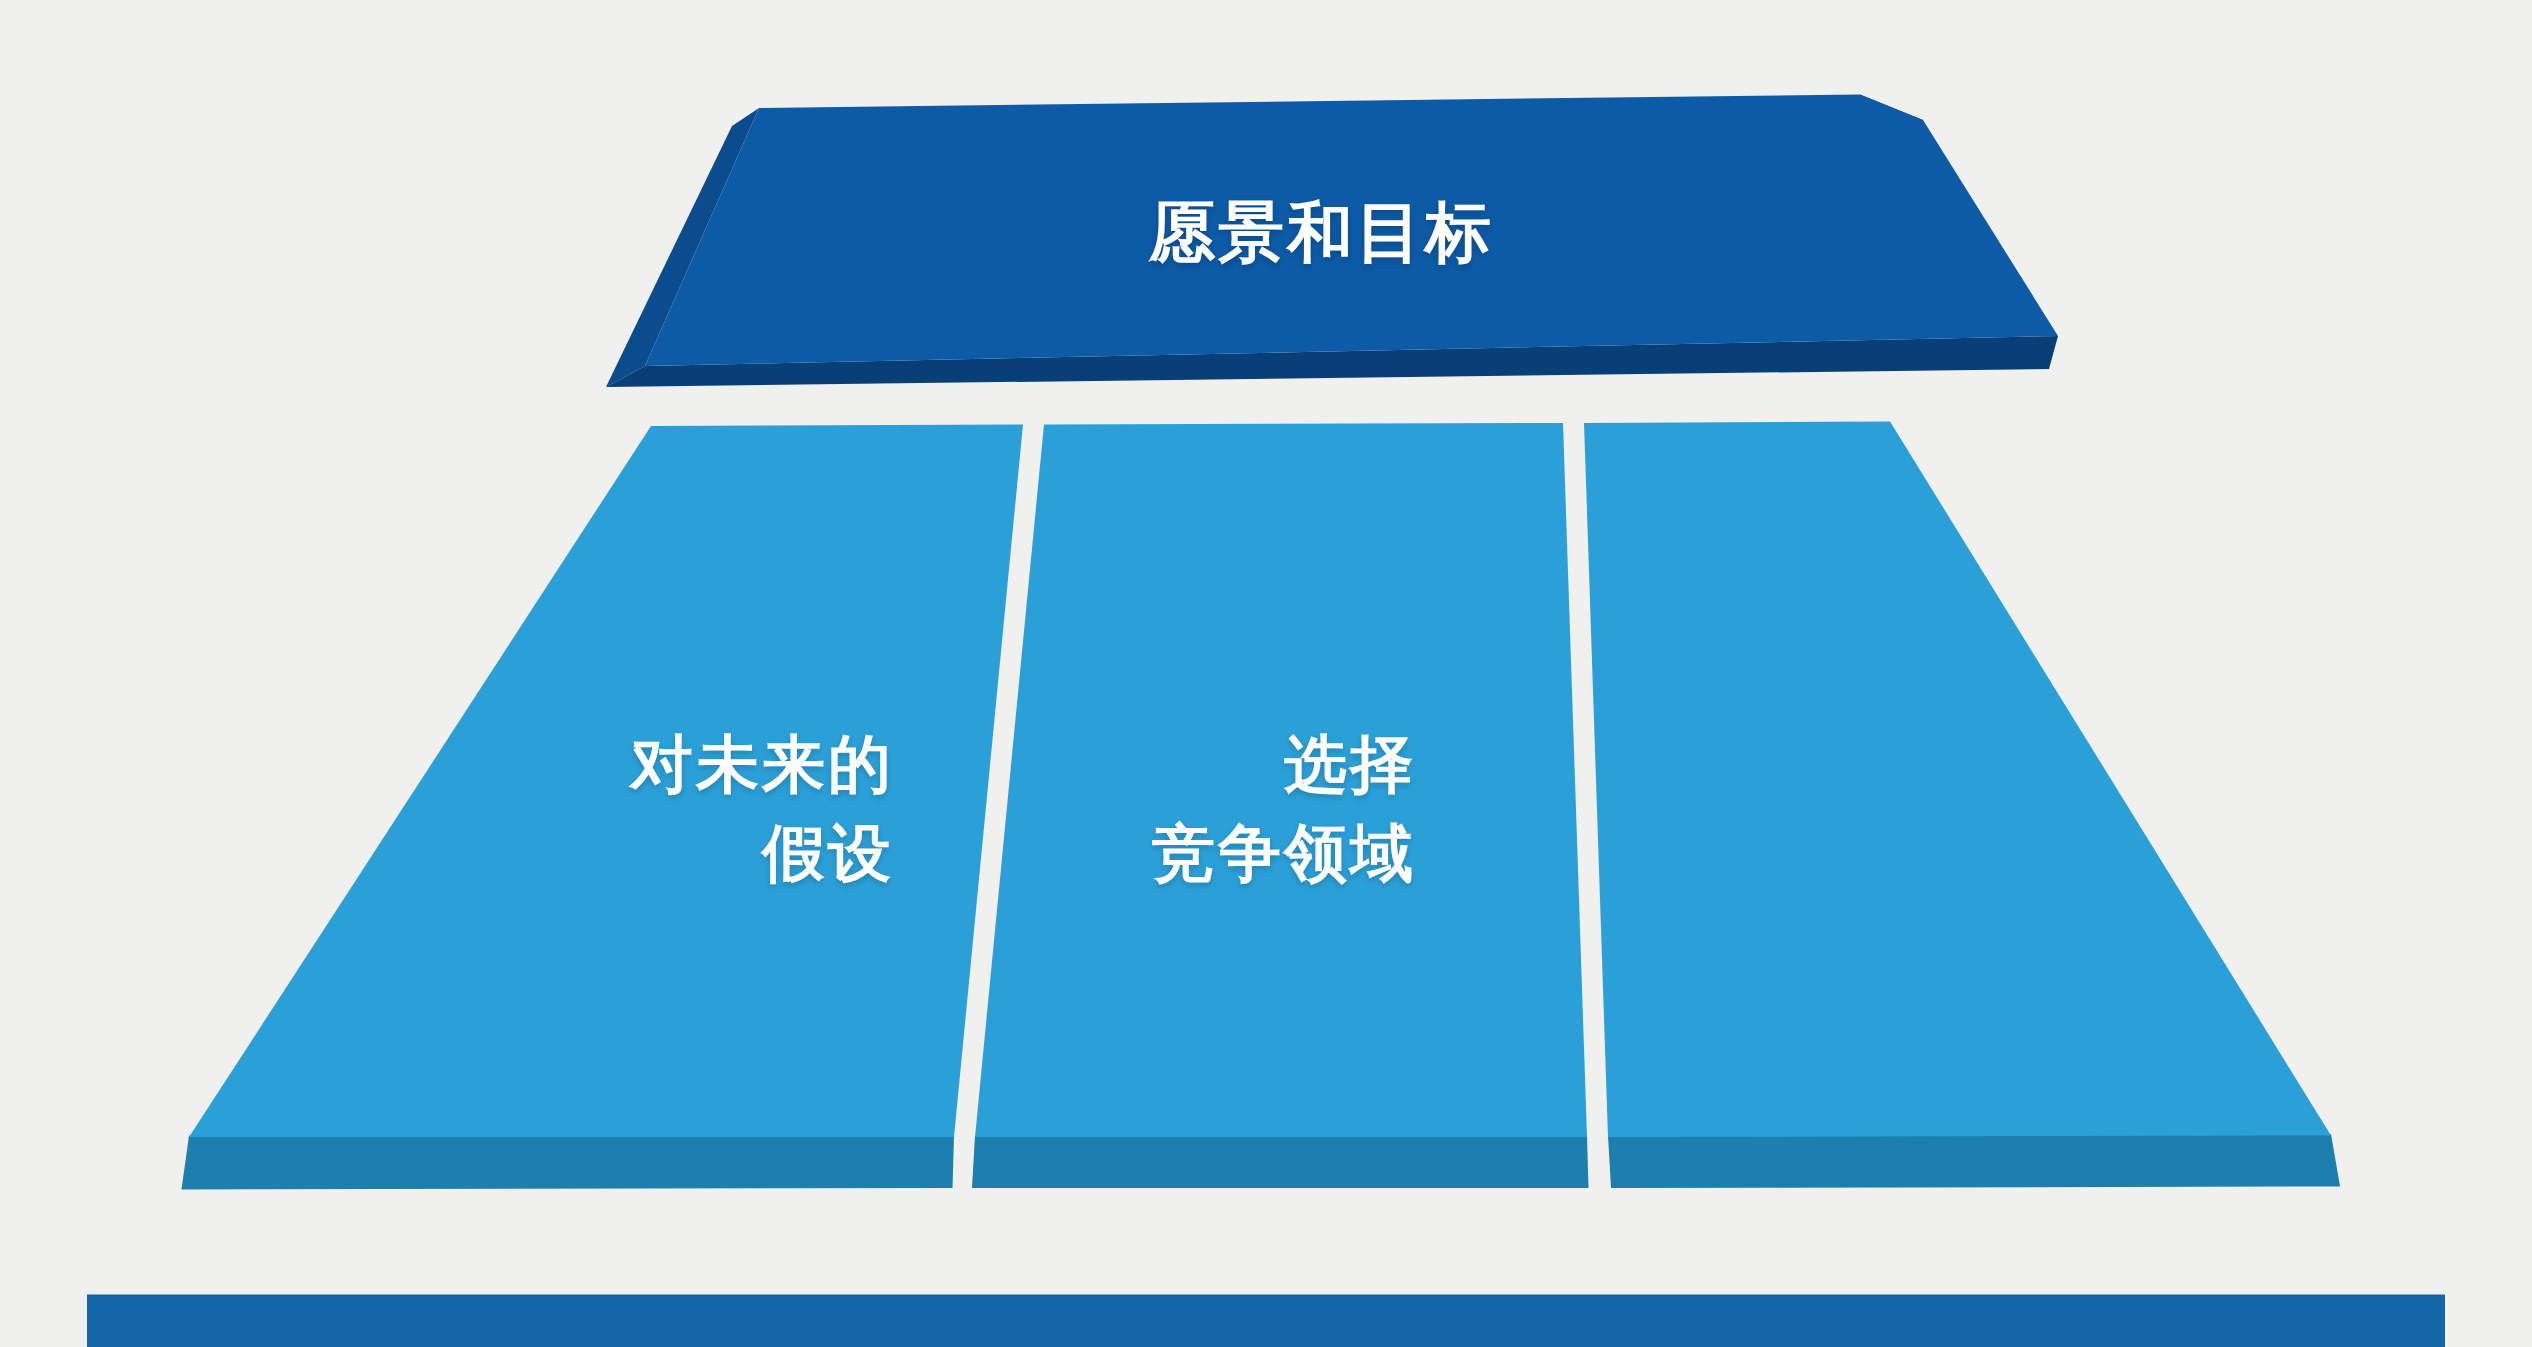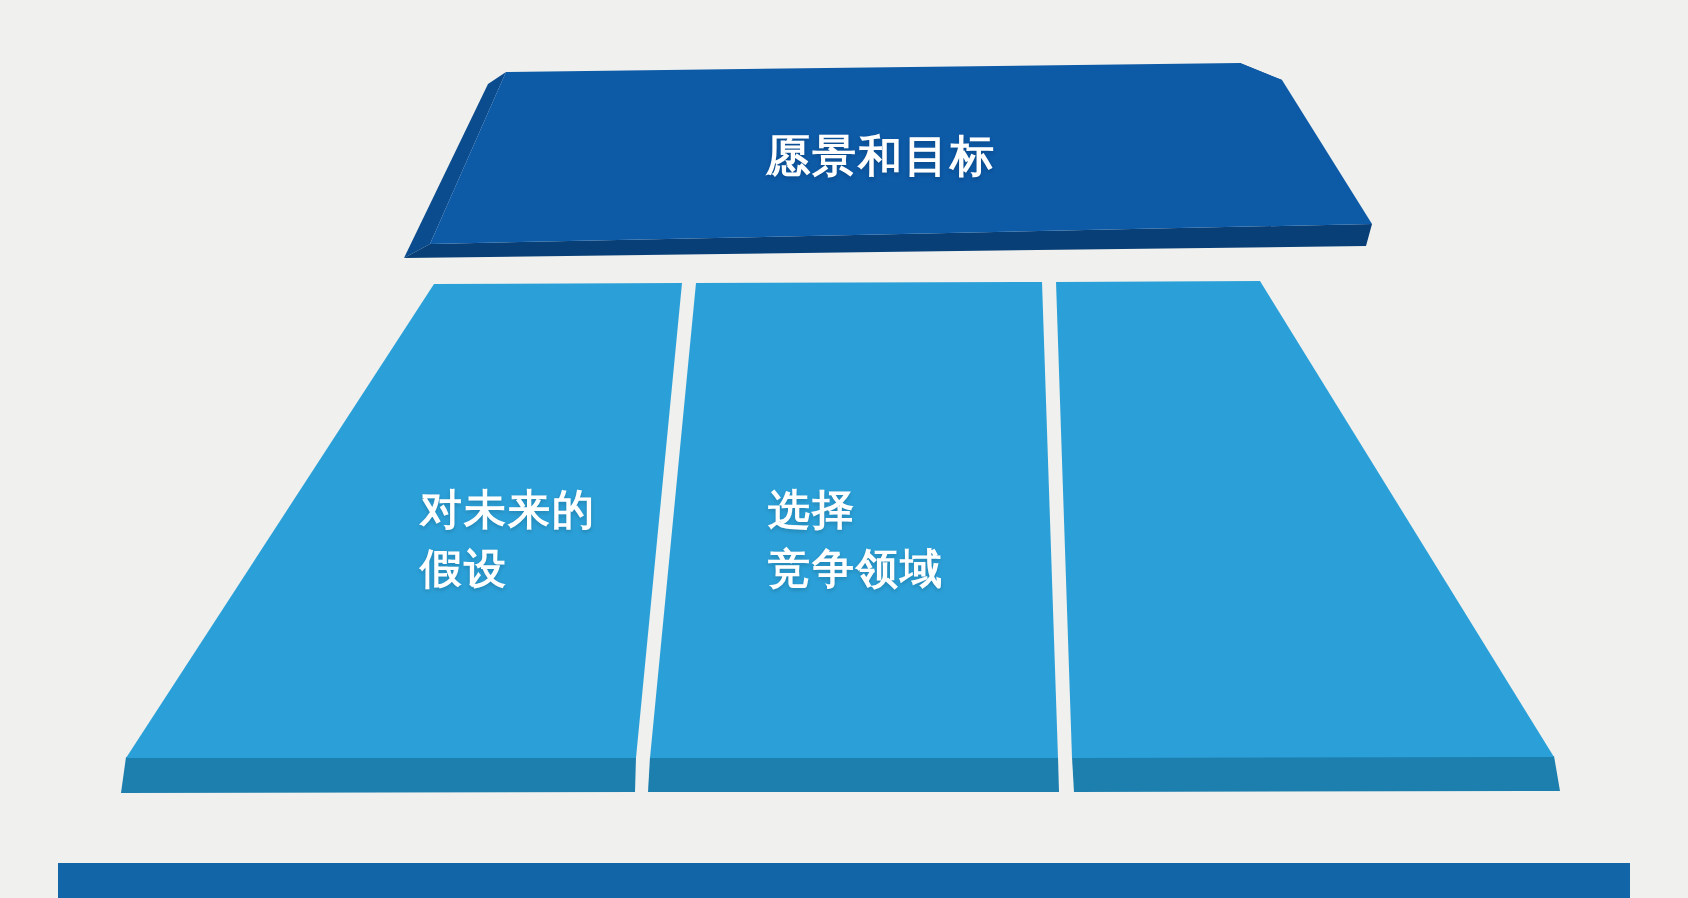--- a/index.html
+++ b/index.html
@@ -16,21 +16,21 @@
   .canvas svg {
     position: absolute;
     inset: 0;
     display: block;
   }
   .label {
     position: absolute;
     transform: translate(-50%, -50%);
     color: #ffffff;
     font-weight: bold;
-    text-align: left;
+    text-align: right;
     white-space: pre-line;
     letter-spacing: 2px;
     text-shadow: 0 2px 4px rgba(0,0,0,0.18);
     line-height: 1.4;
   }
   .label-title {
     left: 881px;
     top: 156px;
     font-size: 44px;
   }

